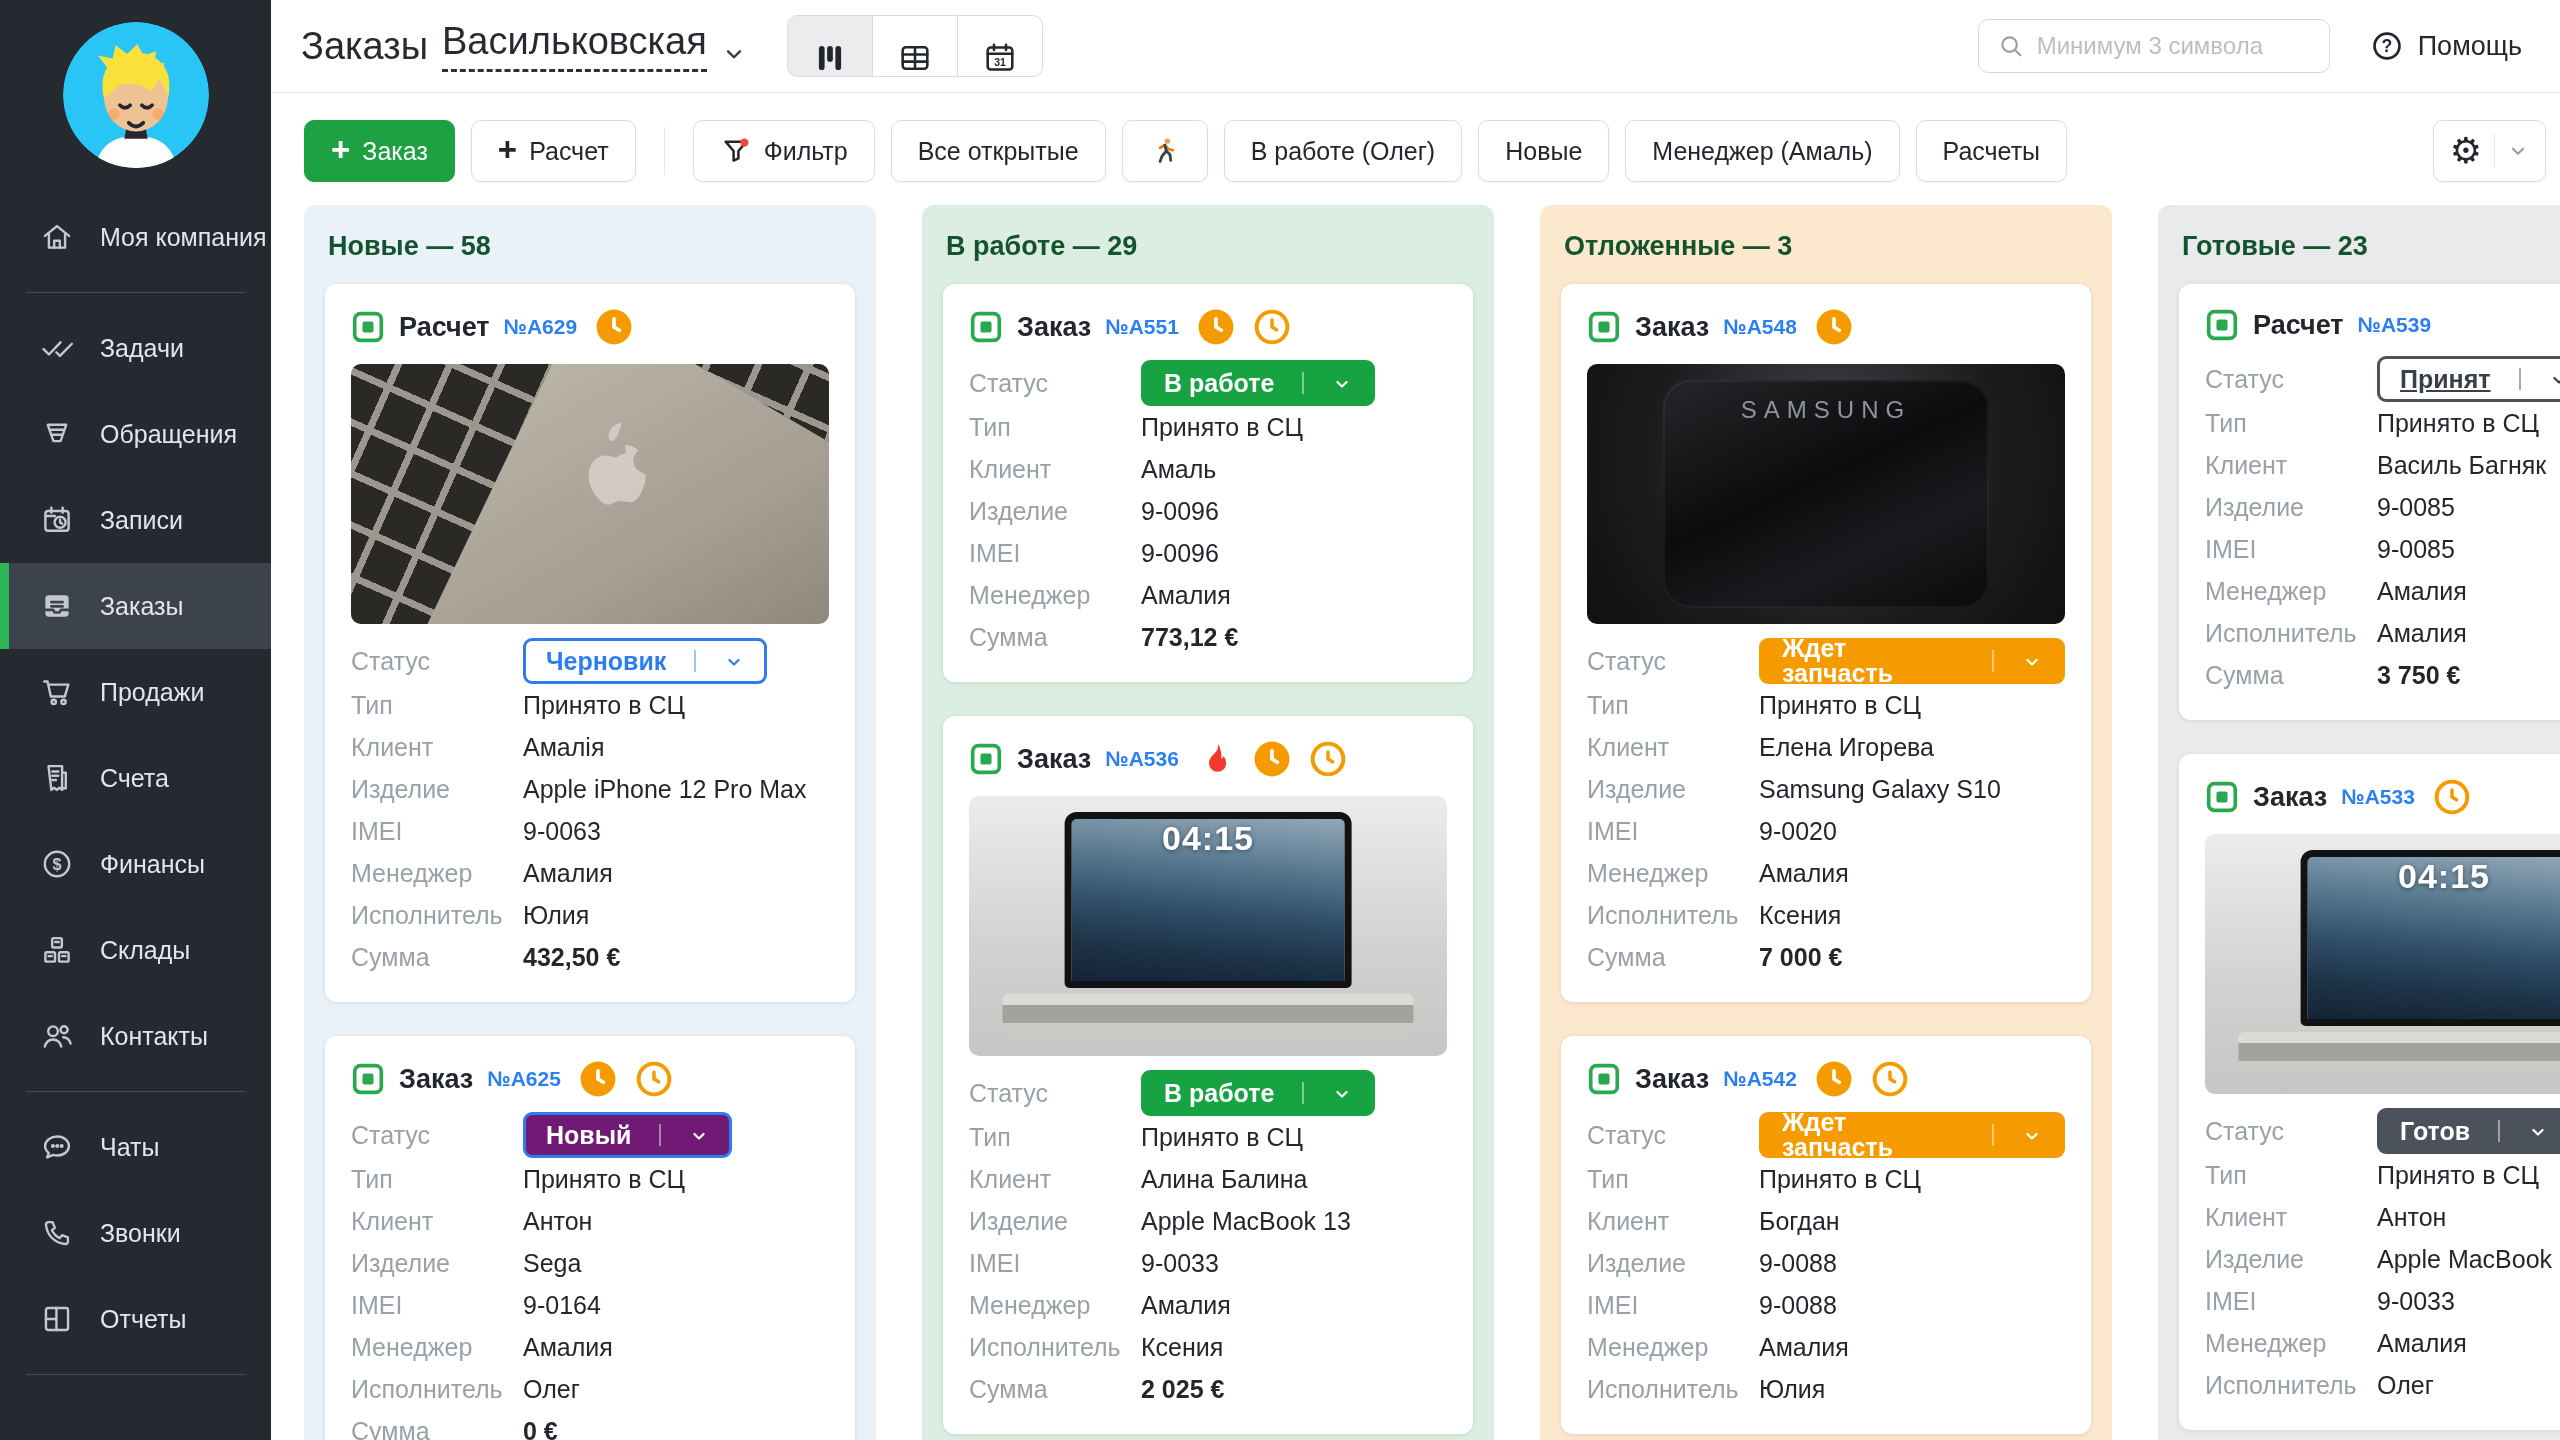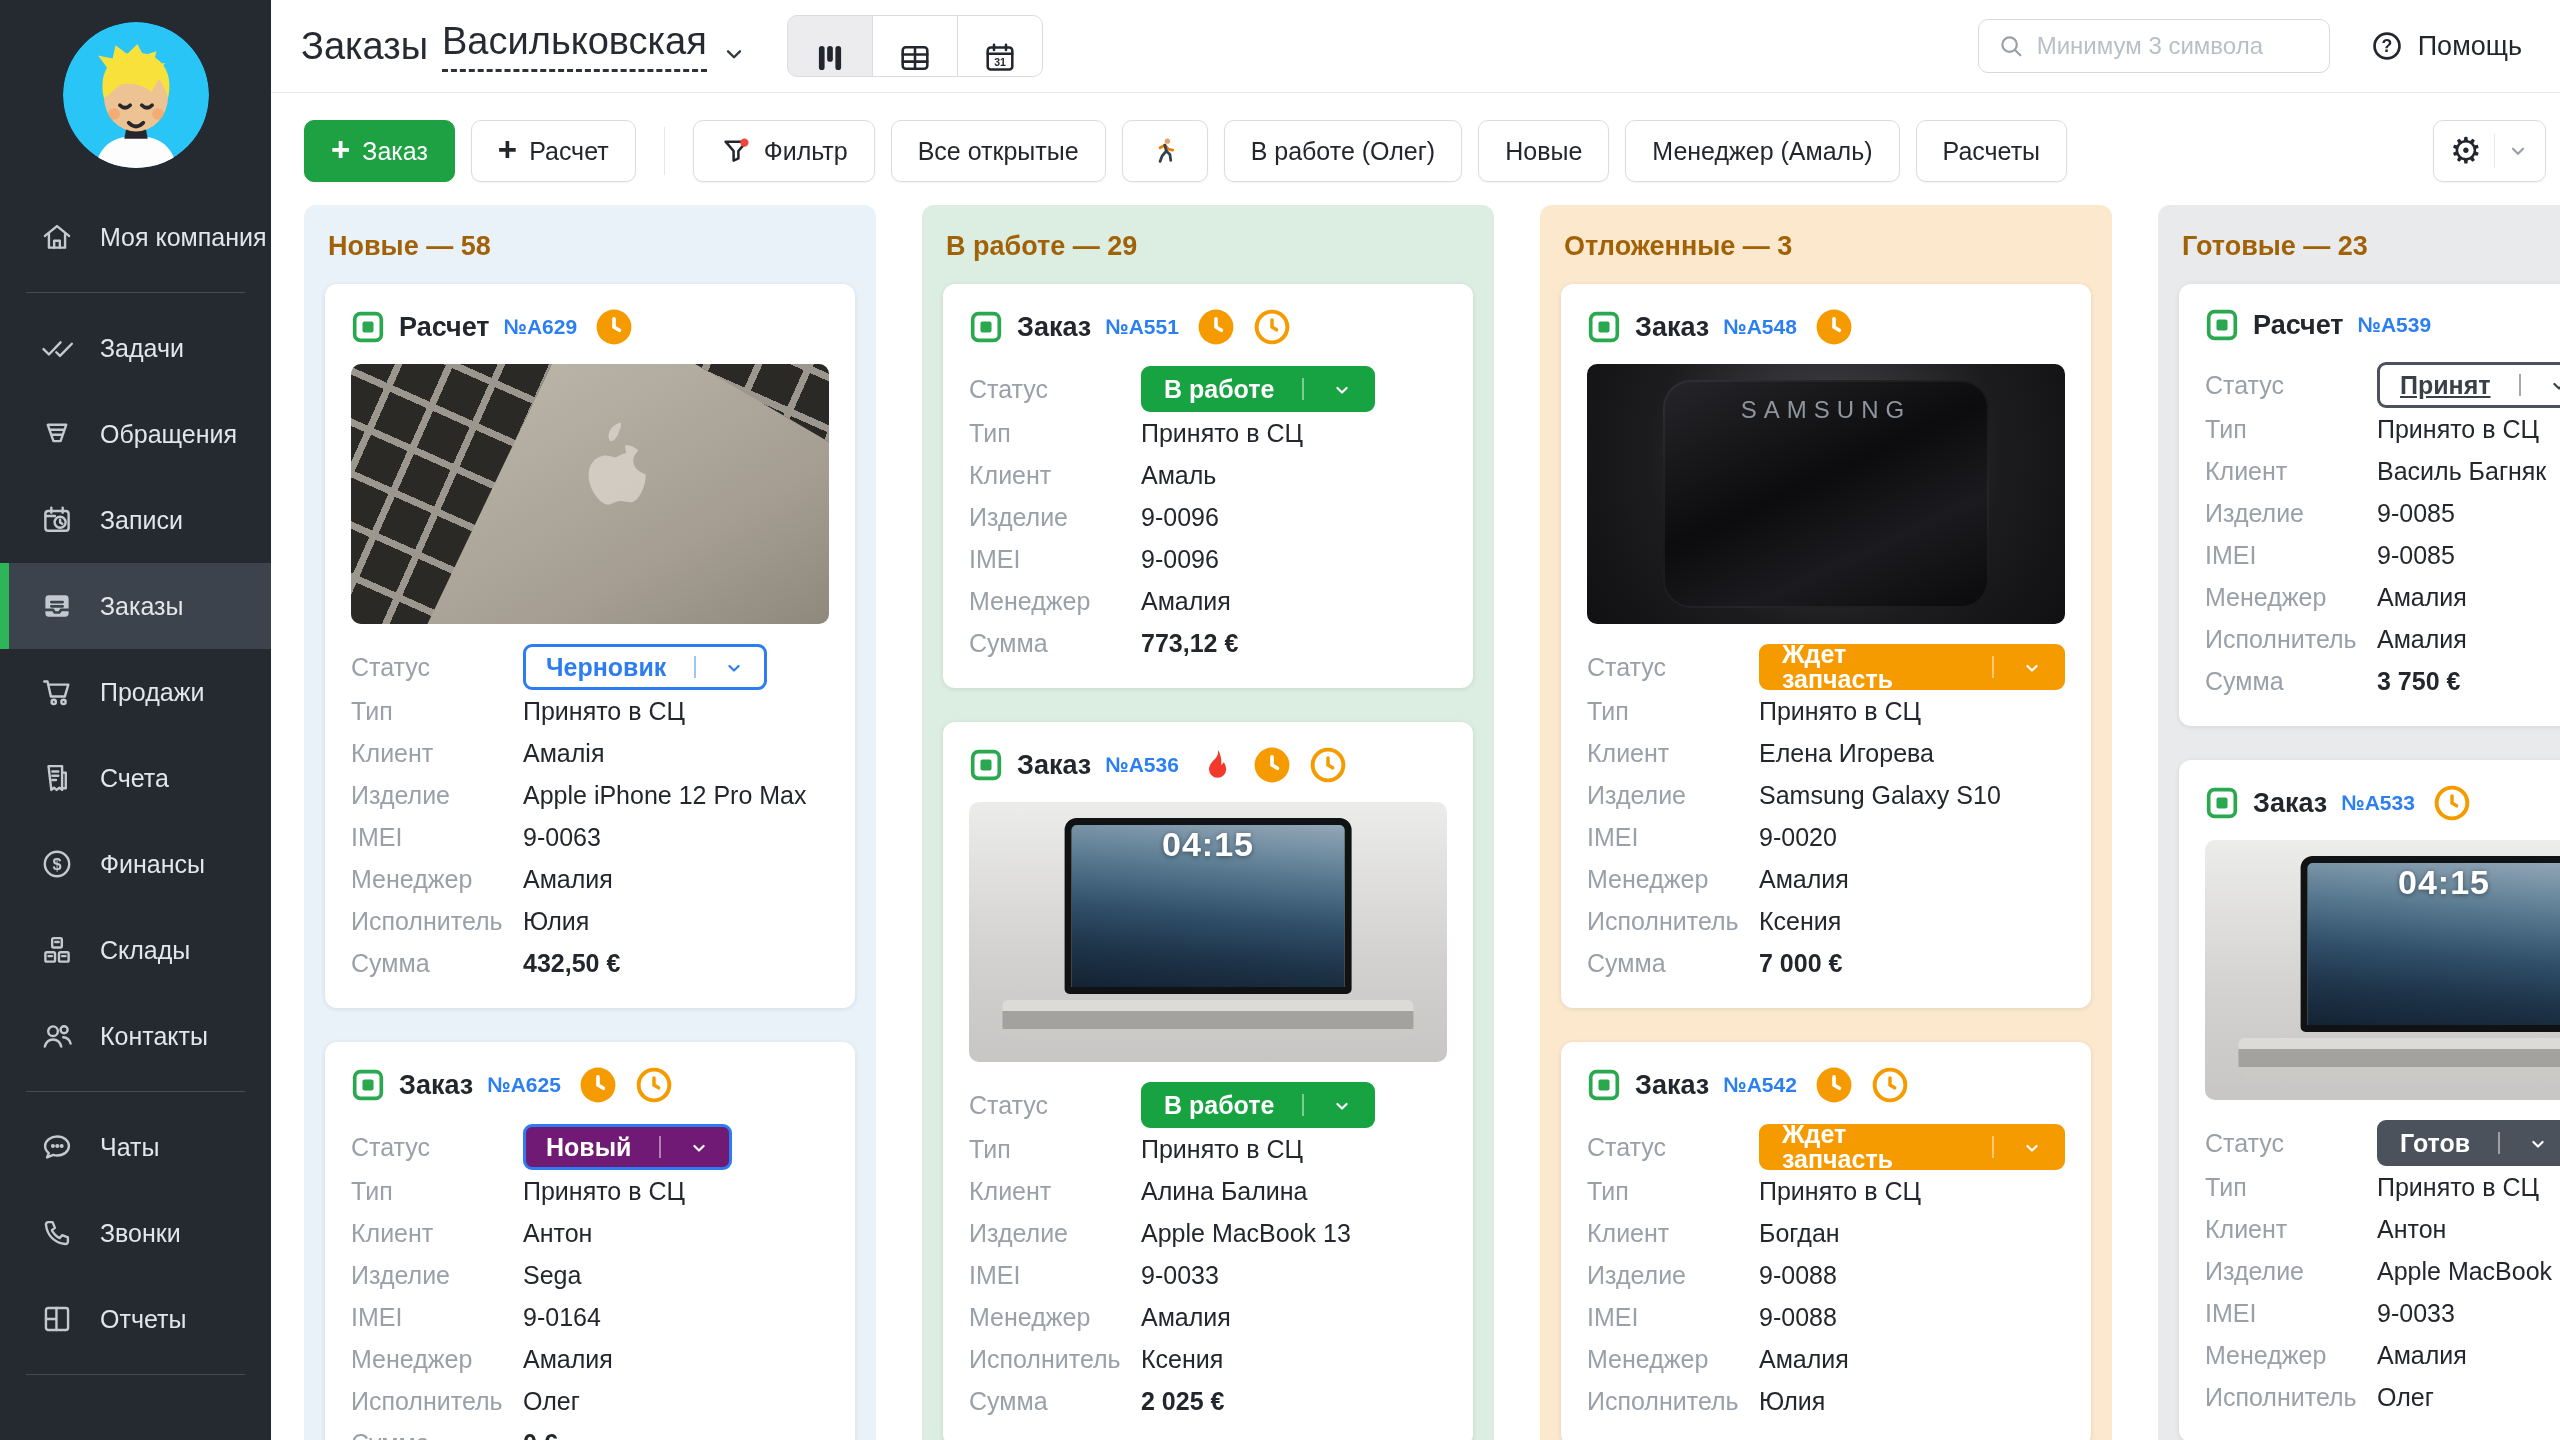--- a/index.html
+++ b/index.html
@@ -42,29 +42,29 @@
   .btn .bicon{width:32px;height:32px}
   .v-divider{width:1px;height:48px;background:#e3e6ea;margin:0 12px;flex-shrink:0}
   .gear-btn{margin-left:auto;height:62px;border:1px solid #d9dde2;border-radius:10px;background:#fff;display:flex;align-items:center;padding:0 16px;gap:12px;cursor:pointer;box-shadow:0 1px 2px rgba(20,24,30,.05)}
   .gear-glyph{font-family:"DejaVu Sans",sans-serif;font-size:36px;line-height:1;color:#23272d}
   .gear-sep{width:1px;height:34px;background:#e3e6ea}
   .gear-chev{width:22px;height:22px;color:#9aa0a8}
 
   
   .board{display:flex;gap:46px;padding:16px 0 0 33px;align-items:flex-start;flex:1;overflow:hidden}
   .column{width:572px;flex-shrink:0;border-radius:12px;min-height:1300px}
-  .column-header{font-size:27px;font-weight:600;color:#a16207;padding:26px 0 22px 24px}
+  .column-header{font-size:27px;font-weight:600;color:#14532d;padding:26px 0 22px 24px}
   .cards{display:flex;flex-direction:column;gap:34px;padding:0 21px 21px}
   .card{background:#fff;border-radius:12px;box-shadow:0 1px 5px rgba(31,36,42,.10);padding:24px 26px;cursor:pointer}
   .card-head{display:flex;align-items:center;gap:14px}
   .card-check{width:34px;height:34px;flex-shrink:0;cursor:pointer}
   .card-type{font-size:27px;font-weight:700;color:#23272d}
   .card-num{font-size:21px;font-weight:700;color:#2b7ff2;text-decoration:none}
   .badge{width:38px;height:38px;margin-left:4px;flex-shrink:0}
-  .rows{margin-top:20px}
+  .rows{margin-top:14px}
   .row{display:flex;align-items:center;min-height:42px;font-size:25px}
   .row-label{width:172px;flex-shrink:0;color:#9aa0a8}
   .row-value{color:#23272d}
   .row-value.money{font-weight:700}
   .pill{display:inline-flex;align-items:center;gap:28px;height:46px;padding:0 20px;border-radius:9px;border:3px solid transparent;font-weight:700;font-size:25px;cursor:pointer;line-height:1}
   .pill-sep{width:2px;height:22px;background:currentColor;opacity:.45}
   .pill-chev{width:20px;height:20px}
 
   
   .photo{position:relative;height:260px;border-radius:10px;overflow:hidden;margin:18px 0 6px}

